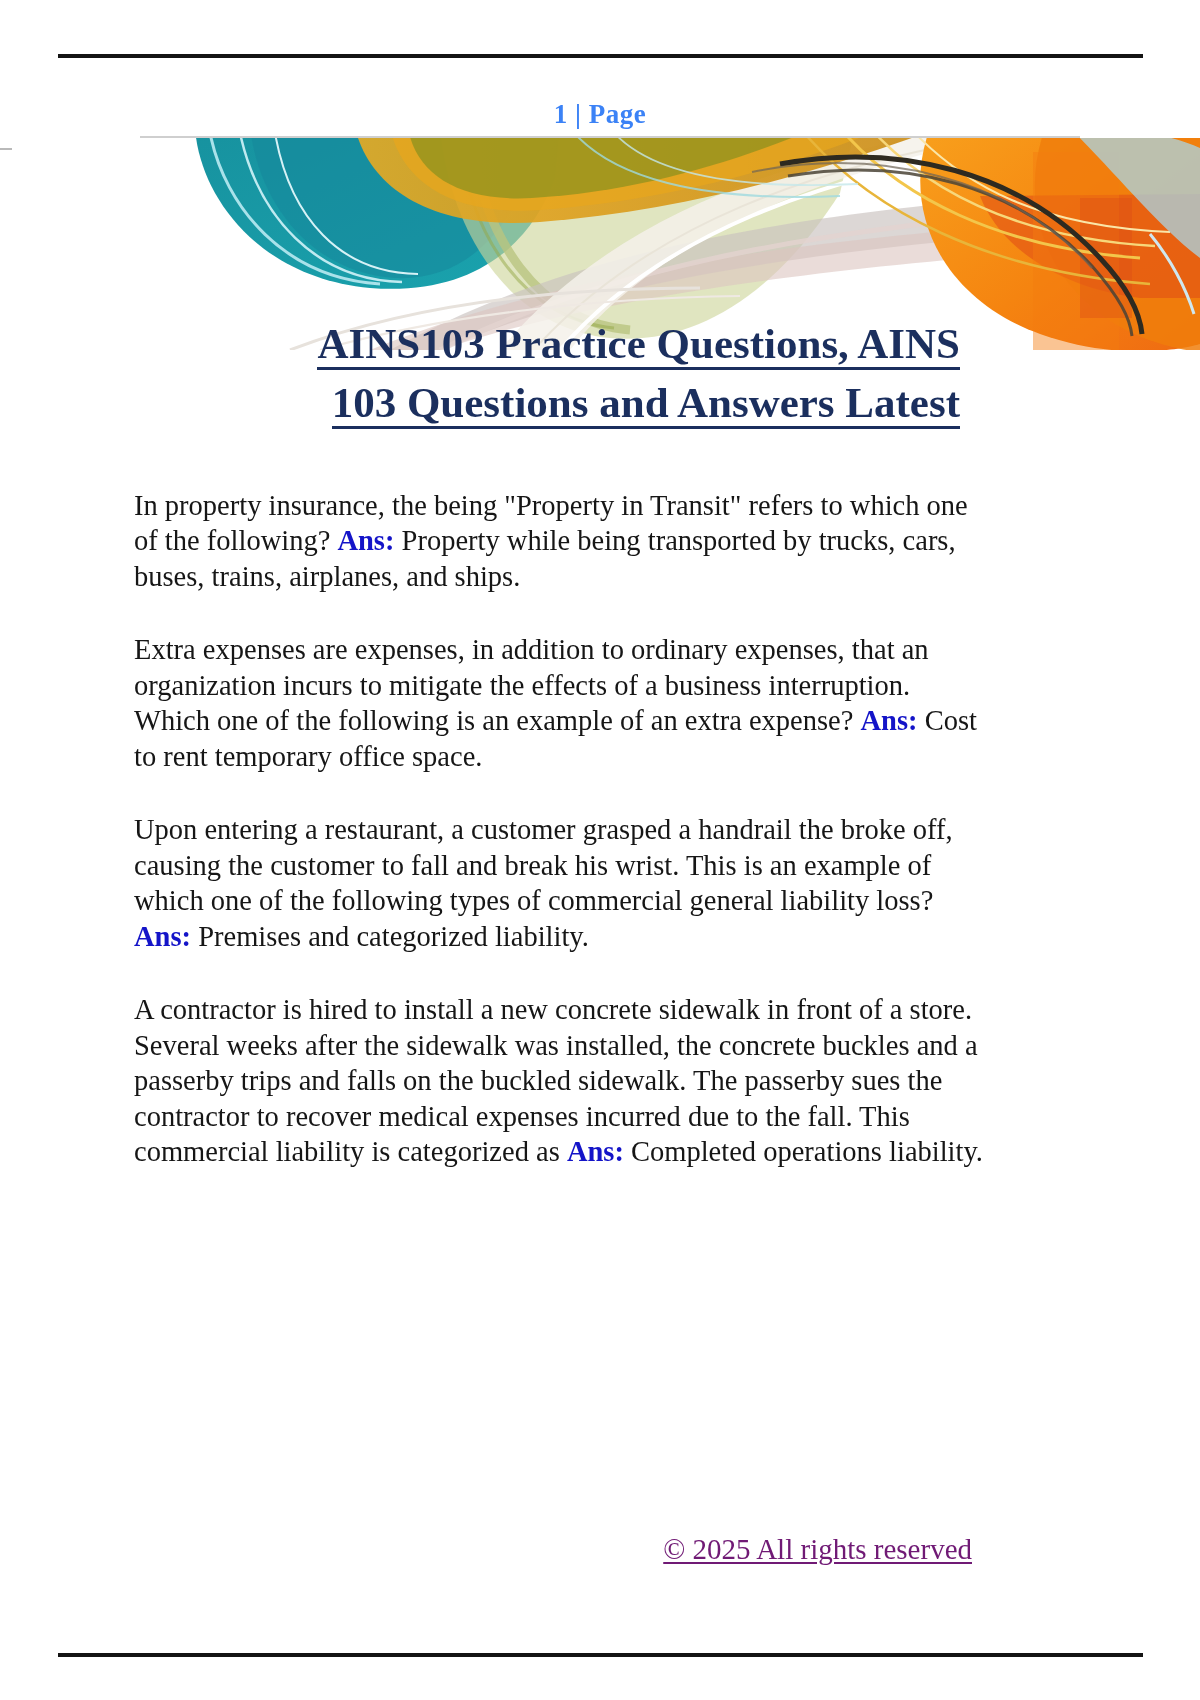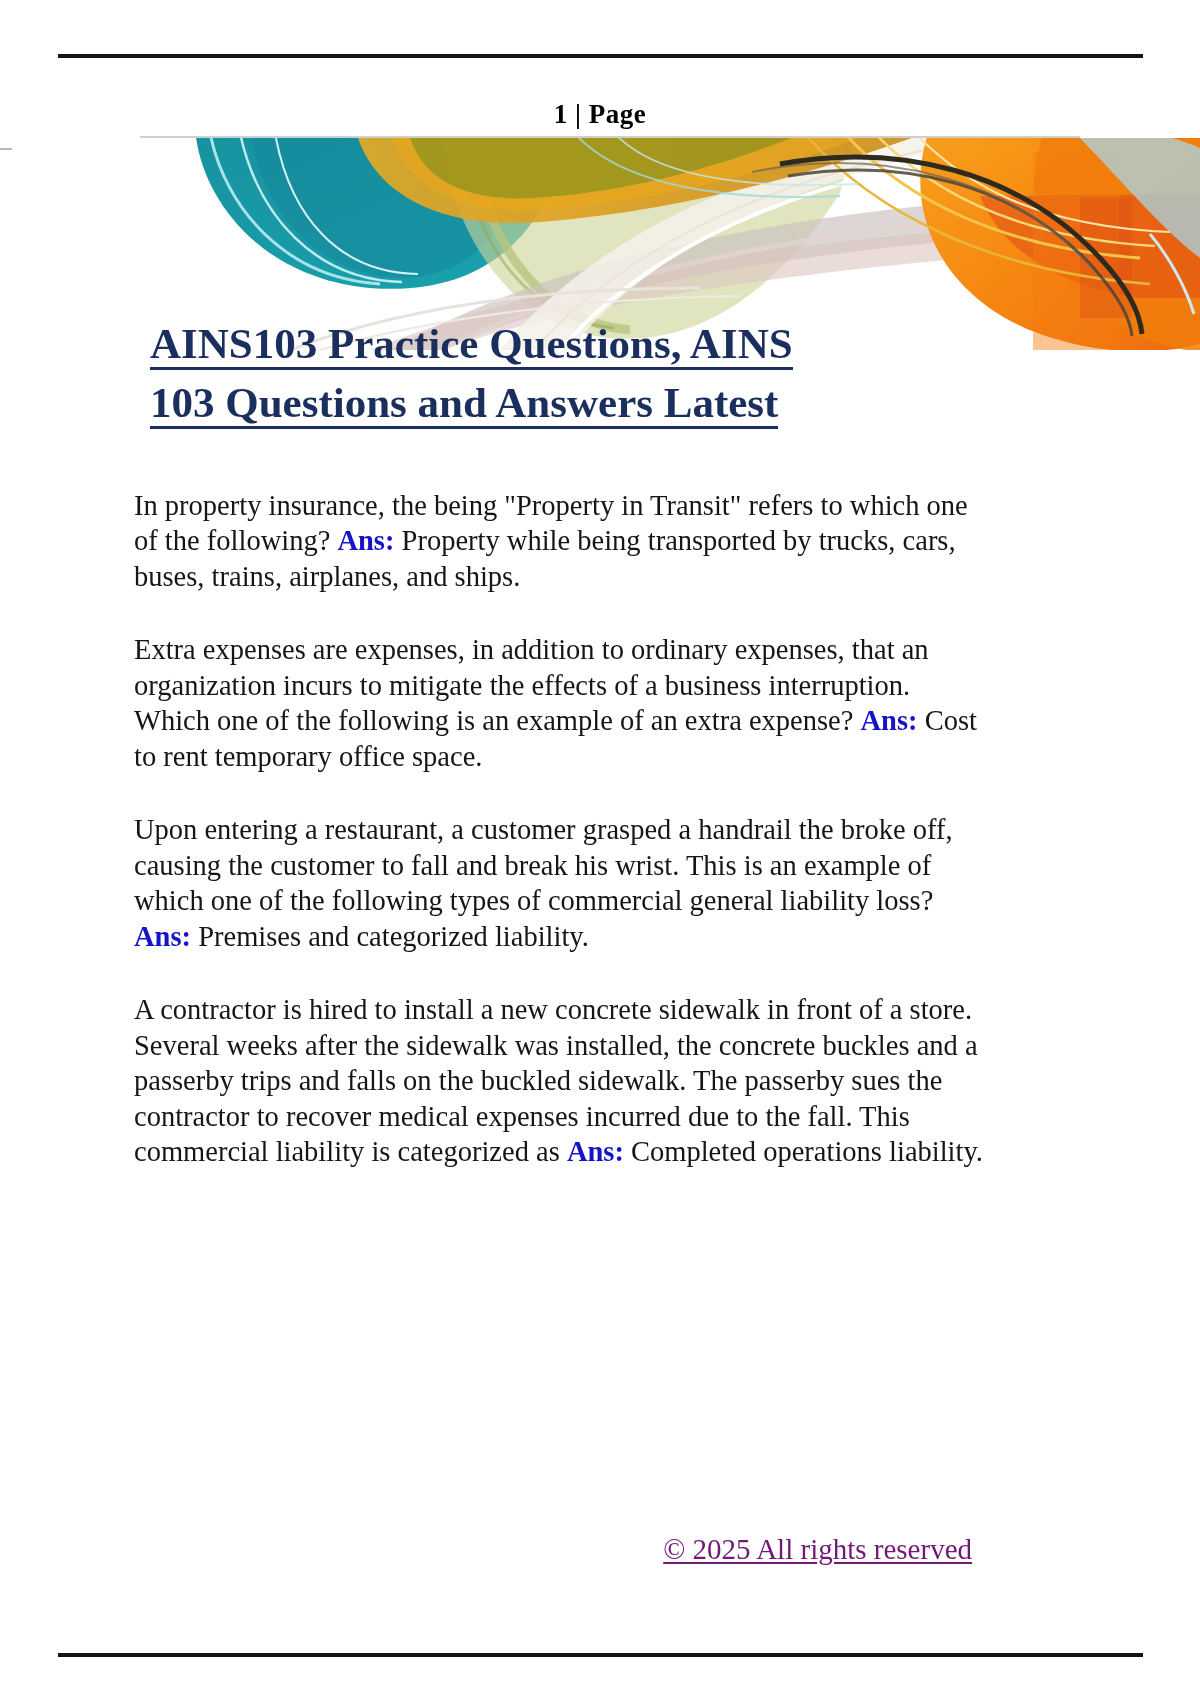--- a/index.html
+++ b/index.html
@@ -41,21 +41,21 @@
 
   
   .page-number {
     position: absolute;
     left: 0;
     right: 0;
     top: 99px;
     text-align: center;
     font-size: 27px;
     font-weight: bold;
-    color: #000000;
+    color: #3b82f6;
     letter-spacing: 0.5px;
   }
 
   
   .header-hairline {
     position: absolute;
     left: 140px;
     top: 136px;
     width: 940px;
     height: 2px;
@@ -88,21 +88,21 @@
     overflow: hidden;
   }
   .banner svg { display: block; }
 
   
   .doc-title {
     position: absolute;
     left: 150px;
     top: 285px;
     width: 810px;
-    text-align: left;
+    text-align: right;
     font-size: 43px;
     line-height: 1.38;
     font-weight: bold;
     color: #1b2f5e;
     z-index: 5;
   }
   .doc-title .tline {
     display: inline;
     border-bottom: 3px solid #1b2f5e;
     box-decoration-break: clone;

